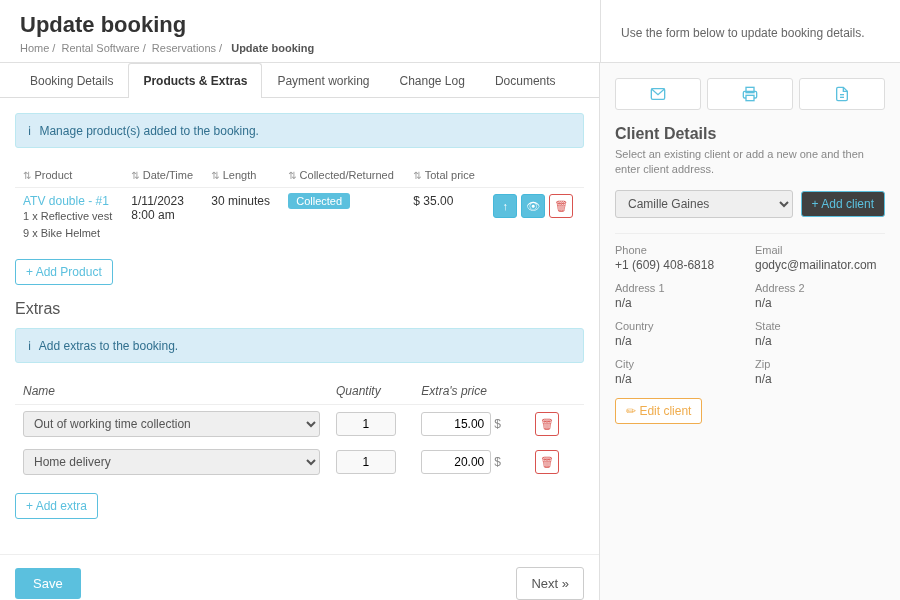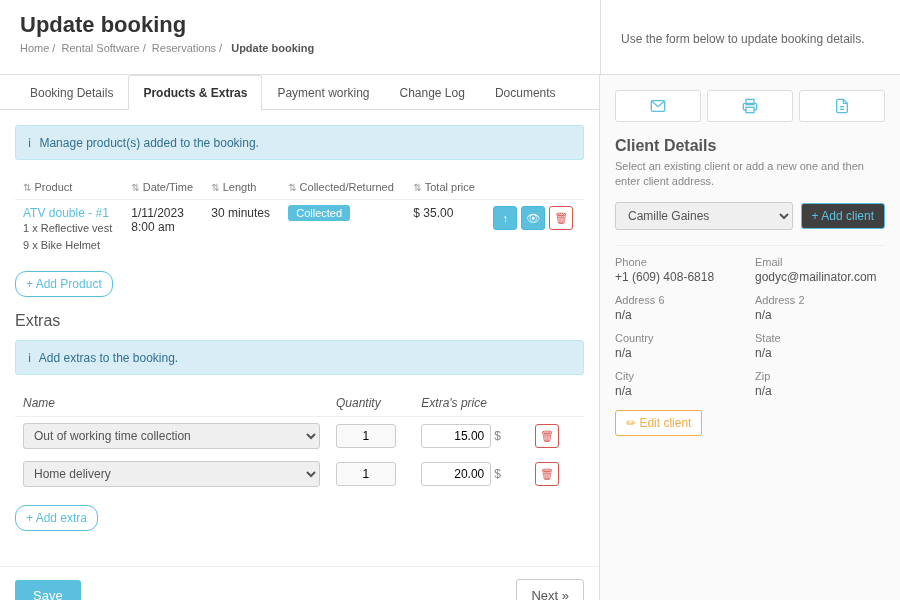--- a/index.html
+++ b/index.html
@@ -6,21 +6,21 @@
     body { font-family: Arial, sans-serif; font-size: 13px; color: #333; background: #f5f5f5; }
 
     .page-wrapper { display: flex; flex-direction: column; width: 900px; min-height: 600px; background: #fff; }
     .page-title { font-size: 22px; font-weight: bold; color: #333; margin-bottom: 4px; }
     .breadcrumb { font-size: 11px; color: #888; }
     .breadcrumb a { color: #888; text-decoration: none; }
     .breadcrumb .current { color: #555; font-weight: bold; }
     .breadcrumb span { margin: 0 3px; }
 
     .header-top { display: flex; gap: 0; }
-    .header-left { flex: 1; padding: 12px 20px 20px; border-bottom: 1px solid #e0e0e0; }
+    .header-left { flex: 1; padding: 12px 20px 8px; border-bottom: 1px solid #e0e0e0; }
     .header-right { width: 300px; padding: 12px 20px 8px; border-left: 1px solid #e0e0e0; border-bottom: 1px solid #e0e0e0; font-size: 12px; color: #666; display: flex; align-items: center; }
 
     
     .main-layout { display: flex; flex: 1; }
     .main-content { flex: 1; padding: 0; border-right: 1px solid #e0e0e0; }
     .sidebar { width: 300px; padding: 15px; background: #fafafa; }
 
     
     .tabs { display: flex; border-bottom: 1px solid #ddd; padding: 0 15px; background: #fff; }
     .tab { padding: 10px 14px; font-size: 12px; cursor: pointer; border: 1px solid transparent; border-bottom: none; margin-bottom: -1px; color: #555; }
@@ -44,21 +44,21 @@
     
     .badge-collected { background: #5bc0de; color: #fff; padding: 2px 8px; border-radius: 3px; font-size: 11px; }
 
     
     .action-btns { display: flex; gap: 4px; align-items: center; }
     .btn-up { background: #5bc0de; border: 1px solid #46b8da; color: #fff; width: 24px; height: 24px; border-radius: 3px; cursor: pointer; display: flex; align-items: center; justify-content: center; font-size: 11px; }
     .btn-eye { background: #5bc0de; border: 1px solid #46b8da; color: #fff; width: 24px; height: 24px; border-radius: 3px; cursor: pointer; display: flex; align-items: center; justify-content: center; font-size: 11px; }
     .btn-del { background: #fff; border: 1px solid #d9534f; color: #d9534f; width: 24px; height: 24px; border-radius: 3px; cursor: pointer; display: flex; align-items: center; justify-content: center; font-size: 11px; }
 
     
-    .btn-add { background: #fff; border: 1px solid #5bc0de; color: #5bc0de; padding: 5px 10px; border-radius: 11px; cursor: pointer; font-size: 12px; margin-bottom: 15px; }
+    .btn-add { background: #fff; border: 1px solid #5bc0de; color: #5bc0de; padding: 5px 10px; border-radius: 3px; cursor: pointer; font-size: 12px; margin-bottom: 15px; }
 
     
     .section-title { font-size: 16px; font-weight: normal; color: #555; margin-bottom: 10px; }
 
     
     .extras-table { width: 100%; border-collapse: collapse; margin-bottom: 12px; }
     .extras-table th { font-size: 12px; color: #555; padding: 6px 8px; text-align: left; font-weight: normal; border-bottom: 1px solid #eee; font-style: italic; }
     .extras-table td { padding: 6px 8px; vertical-align: middle; }
 
     .extras-select { width: 100%; border: 1px solid #ccc; border-radius: 3px; padding: 4px 6px; font-size: 12px; color: #555; }
@@ -289,21 +289,21 @@
       <div class="client-fields">
         <div>
           <div class="client-field-label">Phone</div>
           <div class="client-field-value">+1 (609) 408-6818</div>
         </div>
         <div>
           <div class="client-field-label">Email</div>
           <div class="client-field-value">godyc@mailinator.com</div>
         </div>
         <div>
-          <div class="client-field-label">Address 6</div>
+          <div class="client-field-label">Address 1</div>
           <div class="client-field-value">n/a</div>
         </div>
         <div>
           <div class="client-field-label">Address 2</div>
           <div class="client-field-value">n/a</div>
         </div>
         <div>
           <div class="client-field-label">Country</div>
           <div class="client-field-value">n/a</div>
         </div>

